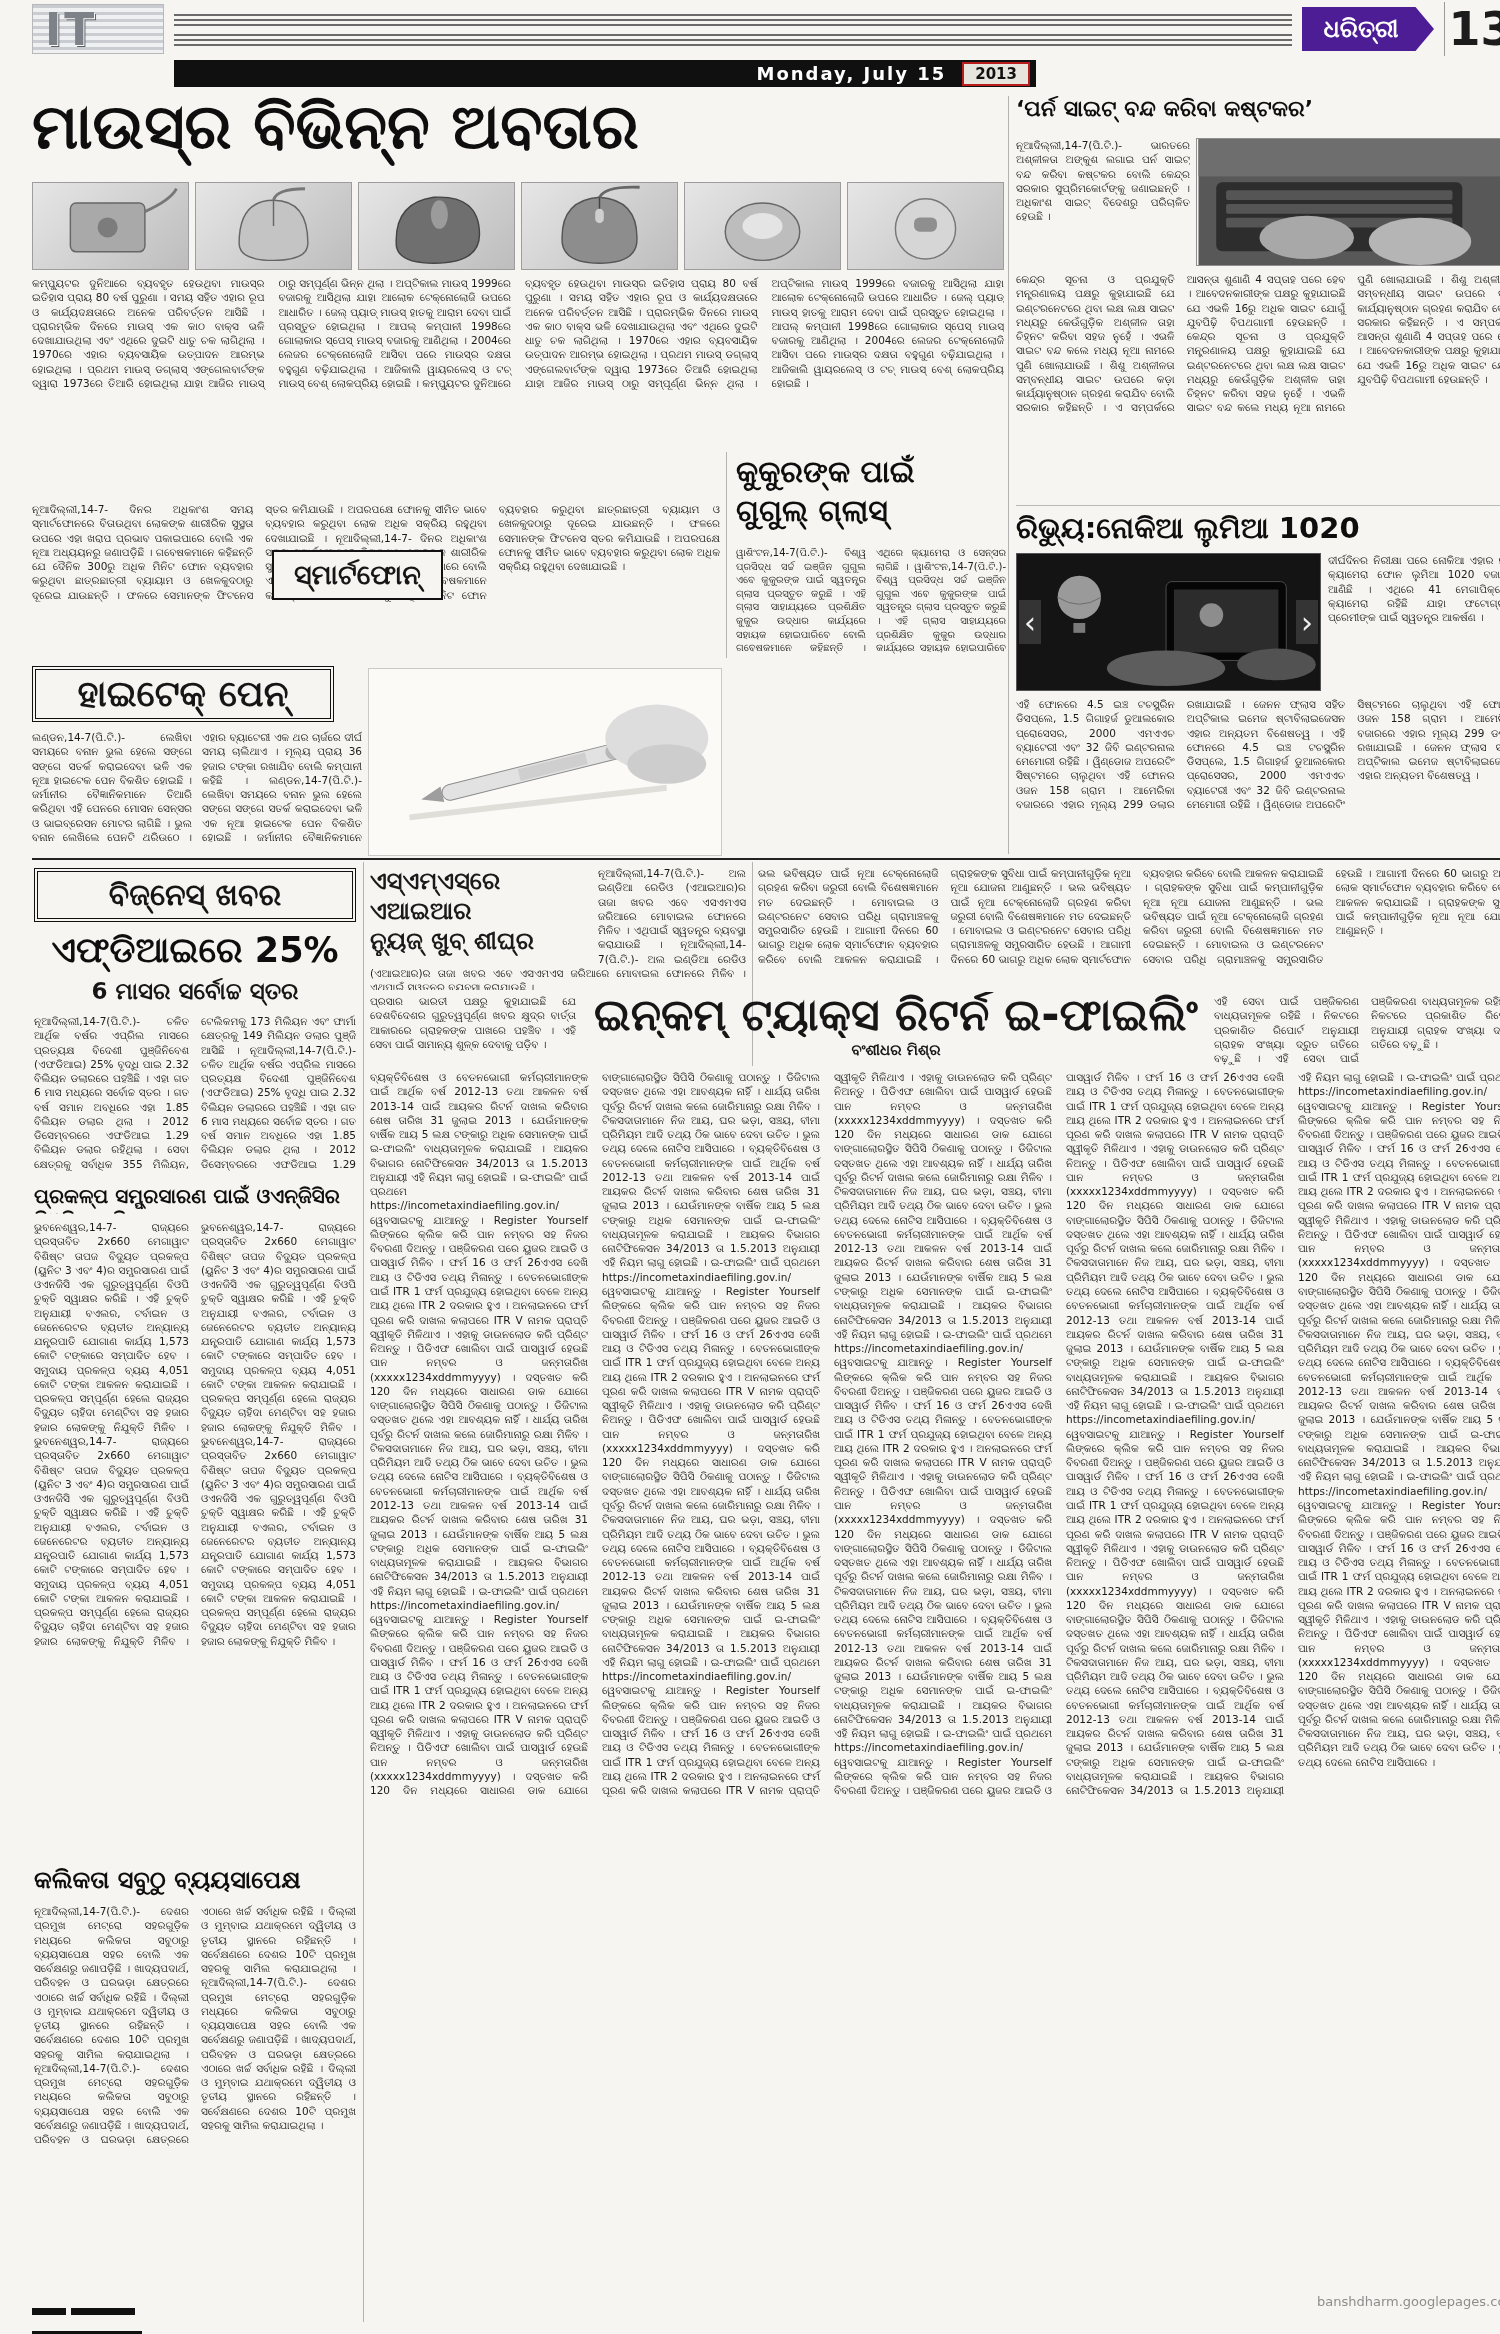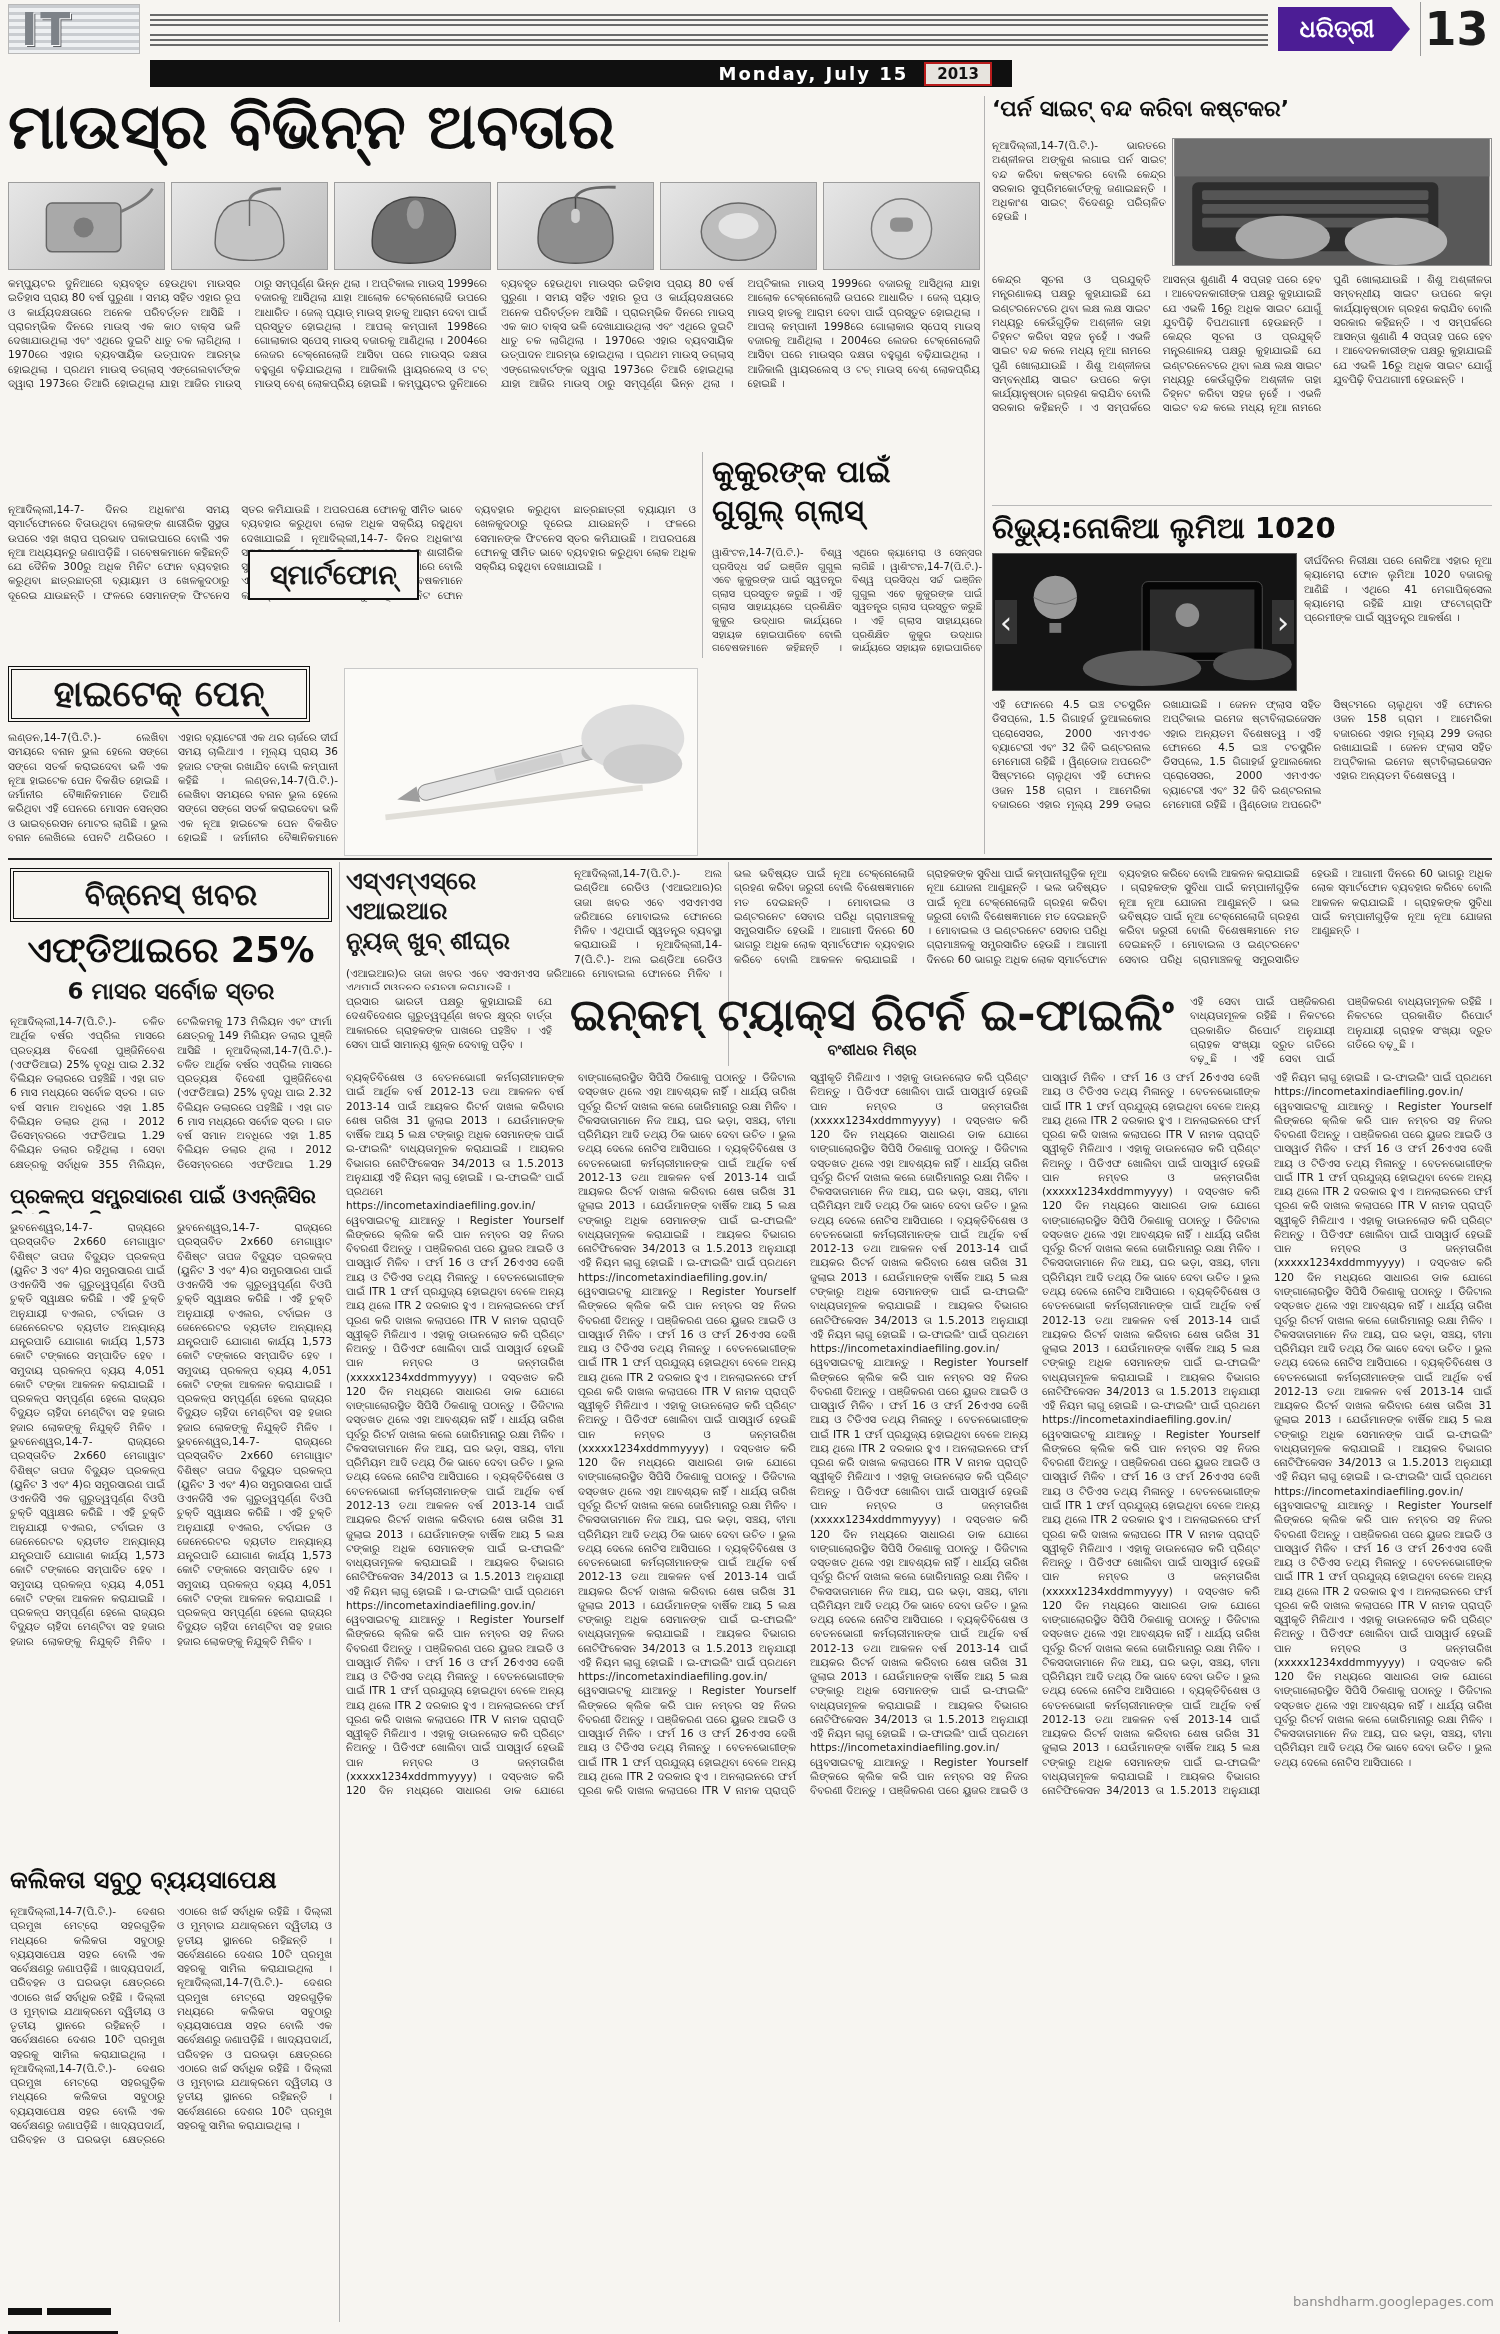--- a/index.html
+++ b/index.html
@@ -1,36 +1,36 @@
 <!DOCTYPE html>
 <html><head>
 <meta charset="utf-8">
 <style>
   * { margin:0; padding:0; box-sizing:border-box; }
   html,body { background:#e9e7e2; }
   body { font-family:"DejaVu Sans", sans-serif; color:#161616; }
   .page { position:relative; width:1500px; height:2334px; background:#f7f5f1; overflow:hidden; margin:0 auto; }
-  .abs { position:absolute; }
+  .abs { position:absolute;margin-left:24px; }
 
   
   .it-logo { left:8px; top:4px; width:132px; height:50px;
     background:repeating-linear-gradient(180deg,#c9ccd0 0 3px,#eef0f2 3px 7px);
     border:1px solid #b8b8b8; display:flex; align-items:center; padding-left:12px;
     font-size:44px; font-weight:800; color:#7d8288; letter-spacing:3px;
     text-shadow:1px 1px 0 #ffffff,2px 2px 0 #5a5d61; }
   .stripe-band { left:150px; width:1118px; height:14px;
     background:repeating-linear-gradient(180deg,#6a6a6a 0 2px,rgba(0,0,0,0) 2px 5px); }
   .stripe-a { top:14px; } .stripe-b { top:34px; }
   .paper-flag { left:1278px; top:7px; width:132px; height:44px; background:#4c1d95; color:#fff;
     clip-path:polygon(0 0,86% 0,100% 50%,86% 100%,0 100%);
     display:flex; align-items:center; justify-content:center; font-size:24px; font-weight:800; padding-right:14px; }
   .page-num { left:1420px; top:2px; width:72px; height:54px; font-size:46px; font-weight:800;
     display:flex; align-items:center; justify-content:center; border-left:1px solid #9a9a9a; color:#1c1c1c; }
   .date-bar { left:150px; top:60px; width:862px; height:27px; background:#101010;
-    display:flex; align-items:center; justify-content:flex-end; gap:16px; padding-right:20px; }
+    display:flex; align-items:center; justify-content:flex-end; gap:16px; padding-right:6px; }
   .date-text { color:#fff; font-weight:800; font-size:18px; letter-spacing:2px; }
   .year-box { background:#e7e4de; border:2px solid #b91c1c; color:#111; font-weight:800; font-size:15px; padding:1px 11px; }
 
   
   .headline { font-weight:800; color:#0e0e0e; overflow:hidden; }
   .body-text { font-size:10.5px; line-height:1.36; text-align:justify; overflow:hidden;
     color:#1a1a1a; overflow-wrap:anywhere; }
   .rule-h { background:#b9b9b9; height:1px; }
   .rule-v { background:#b3b3b3; width:1px; }
 

